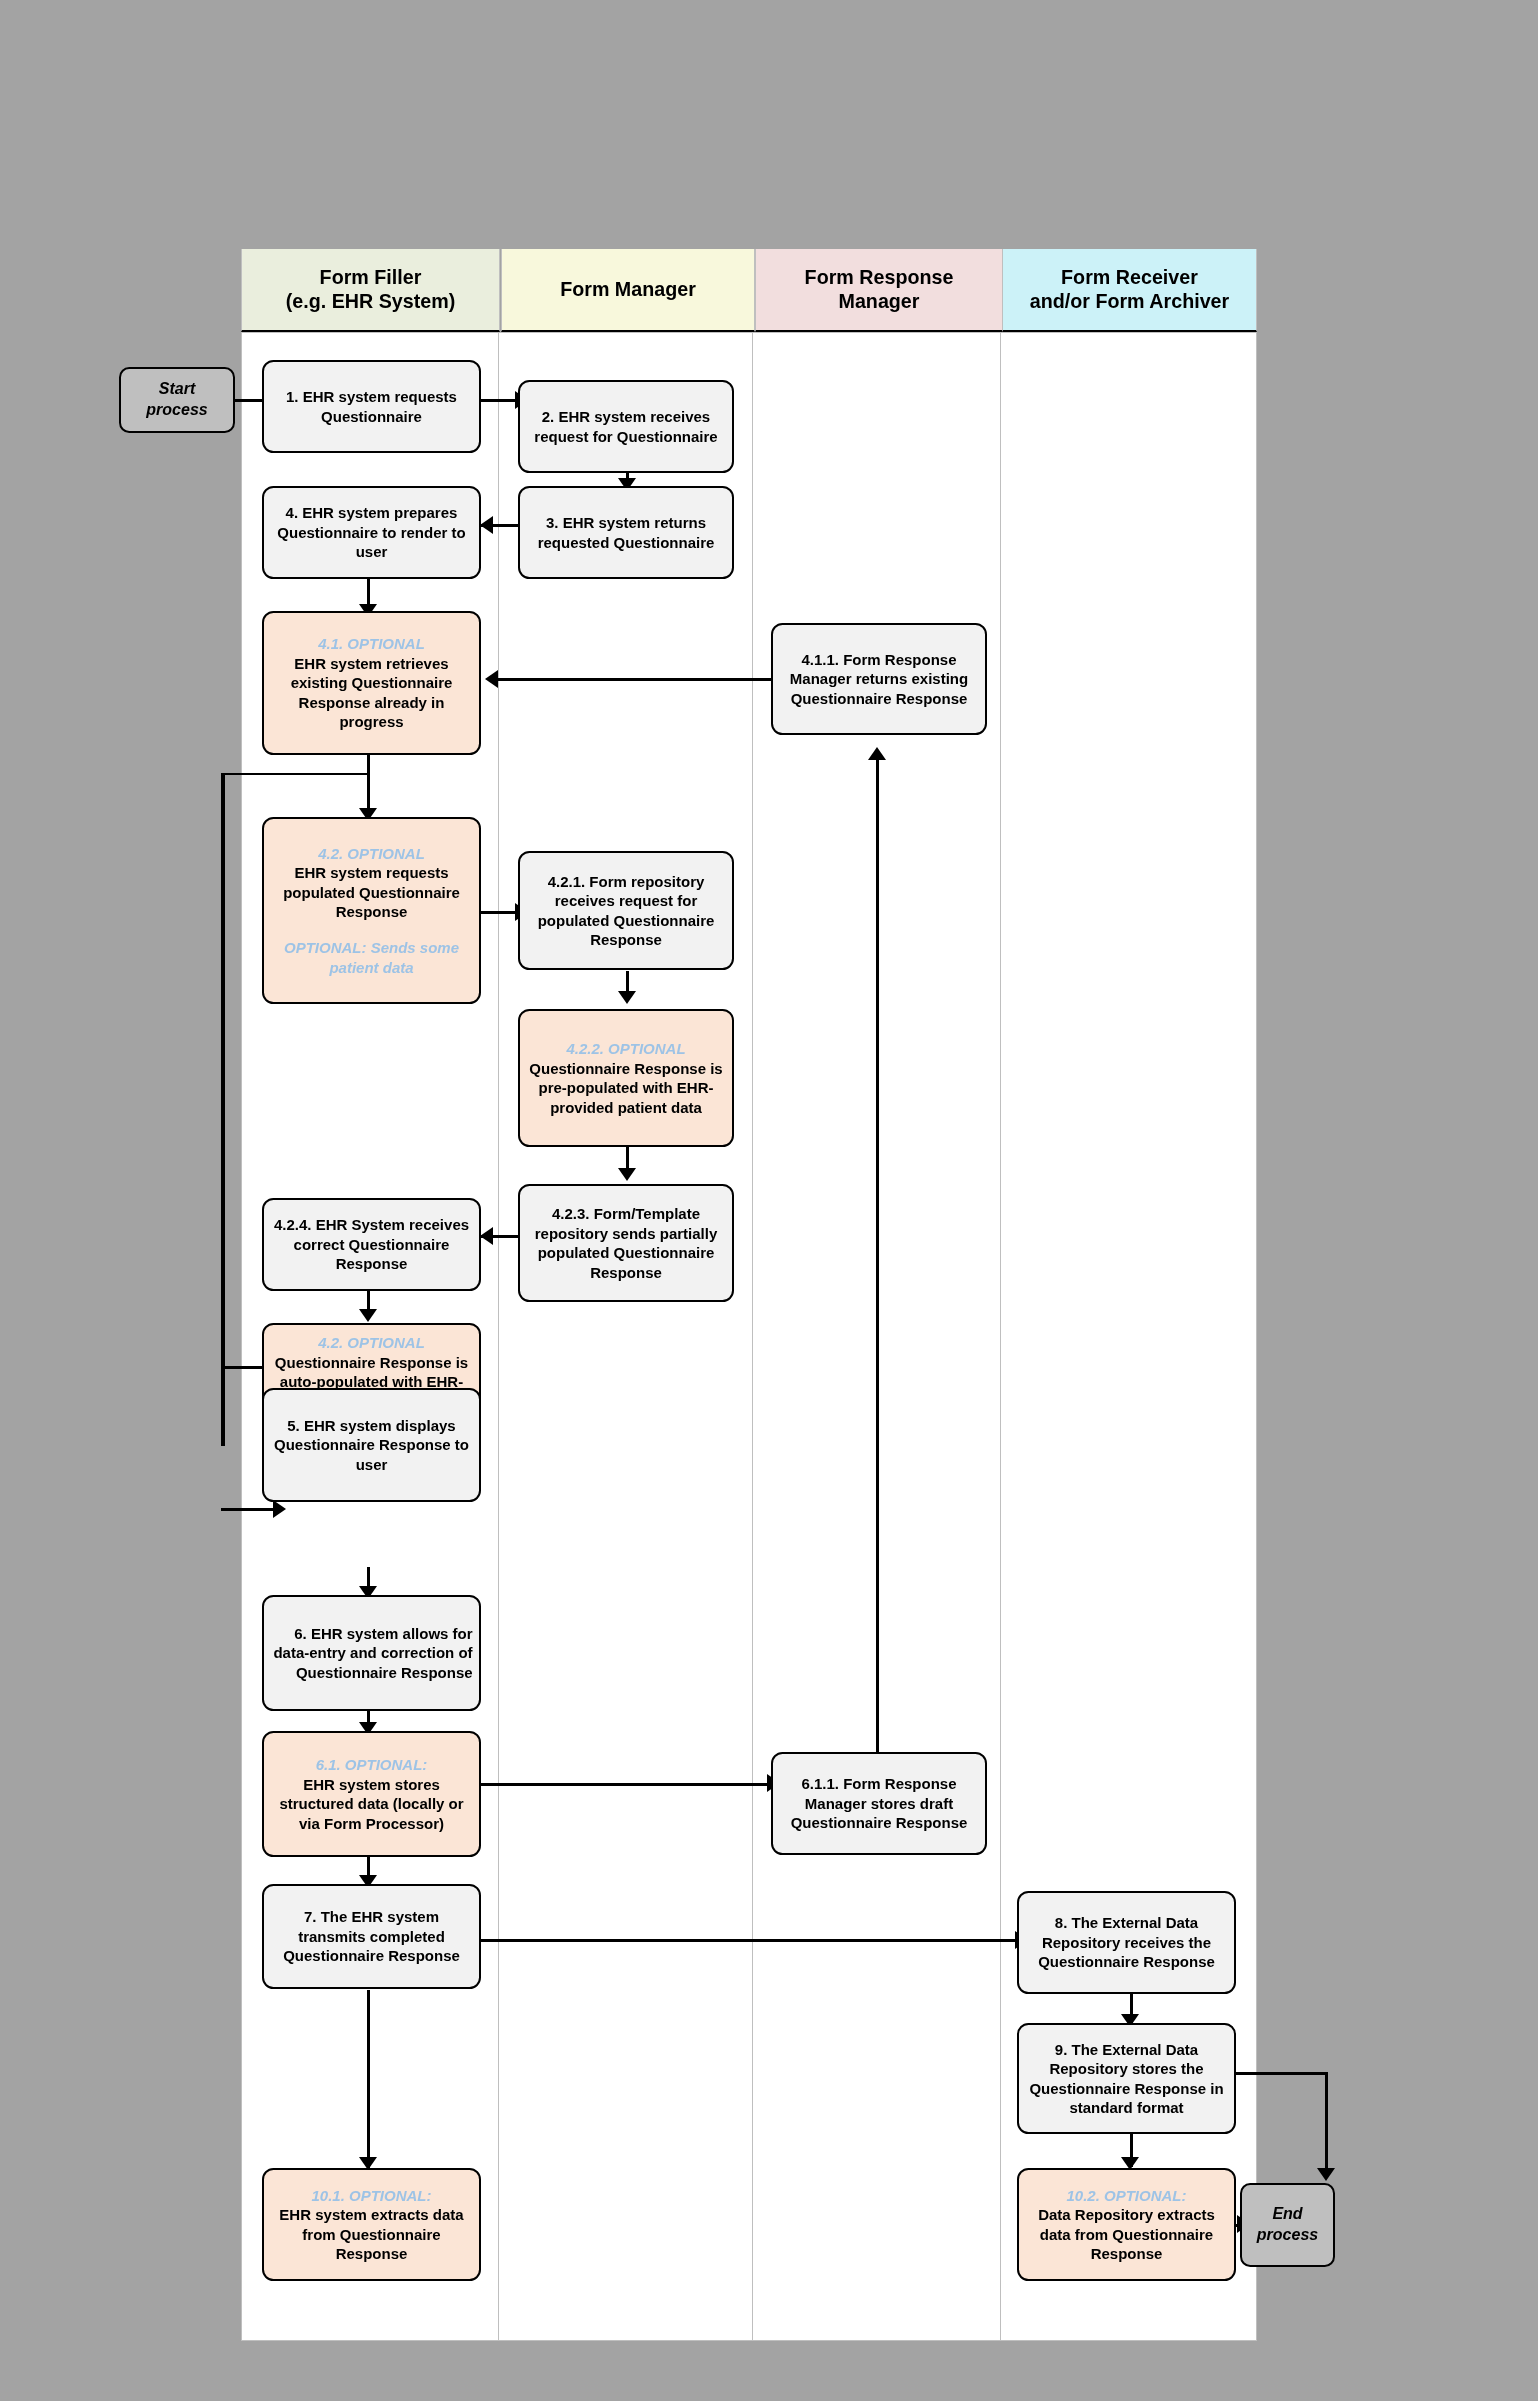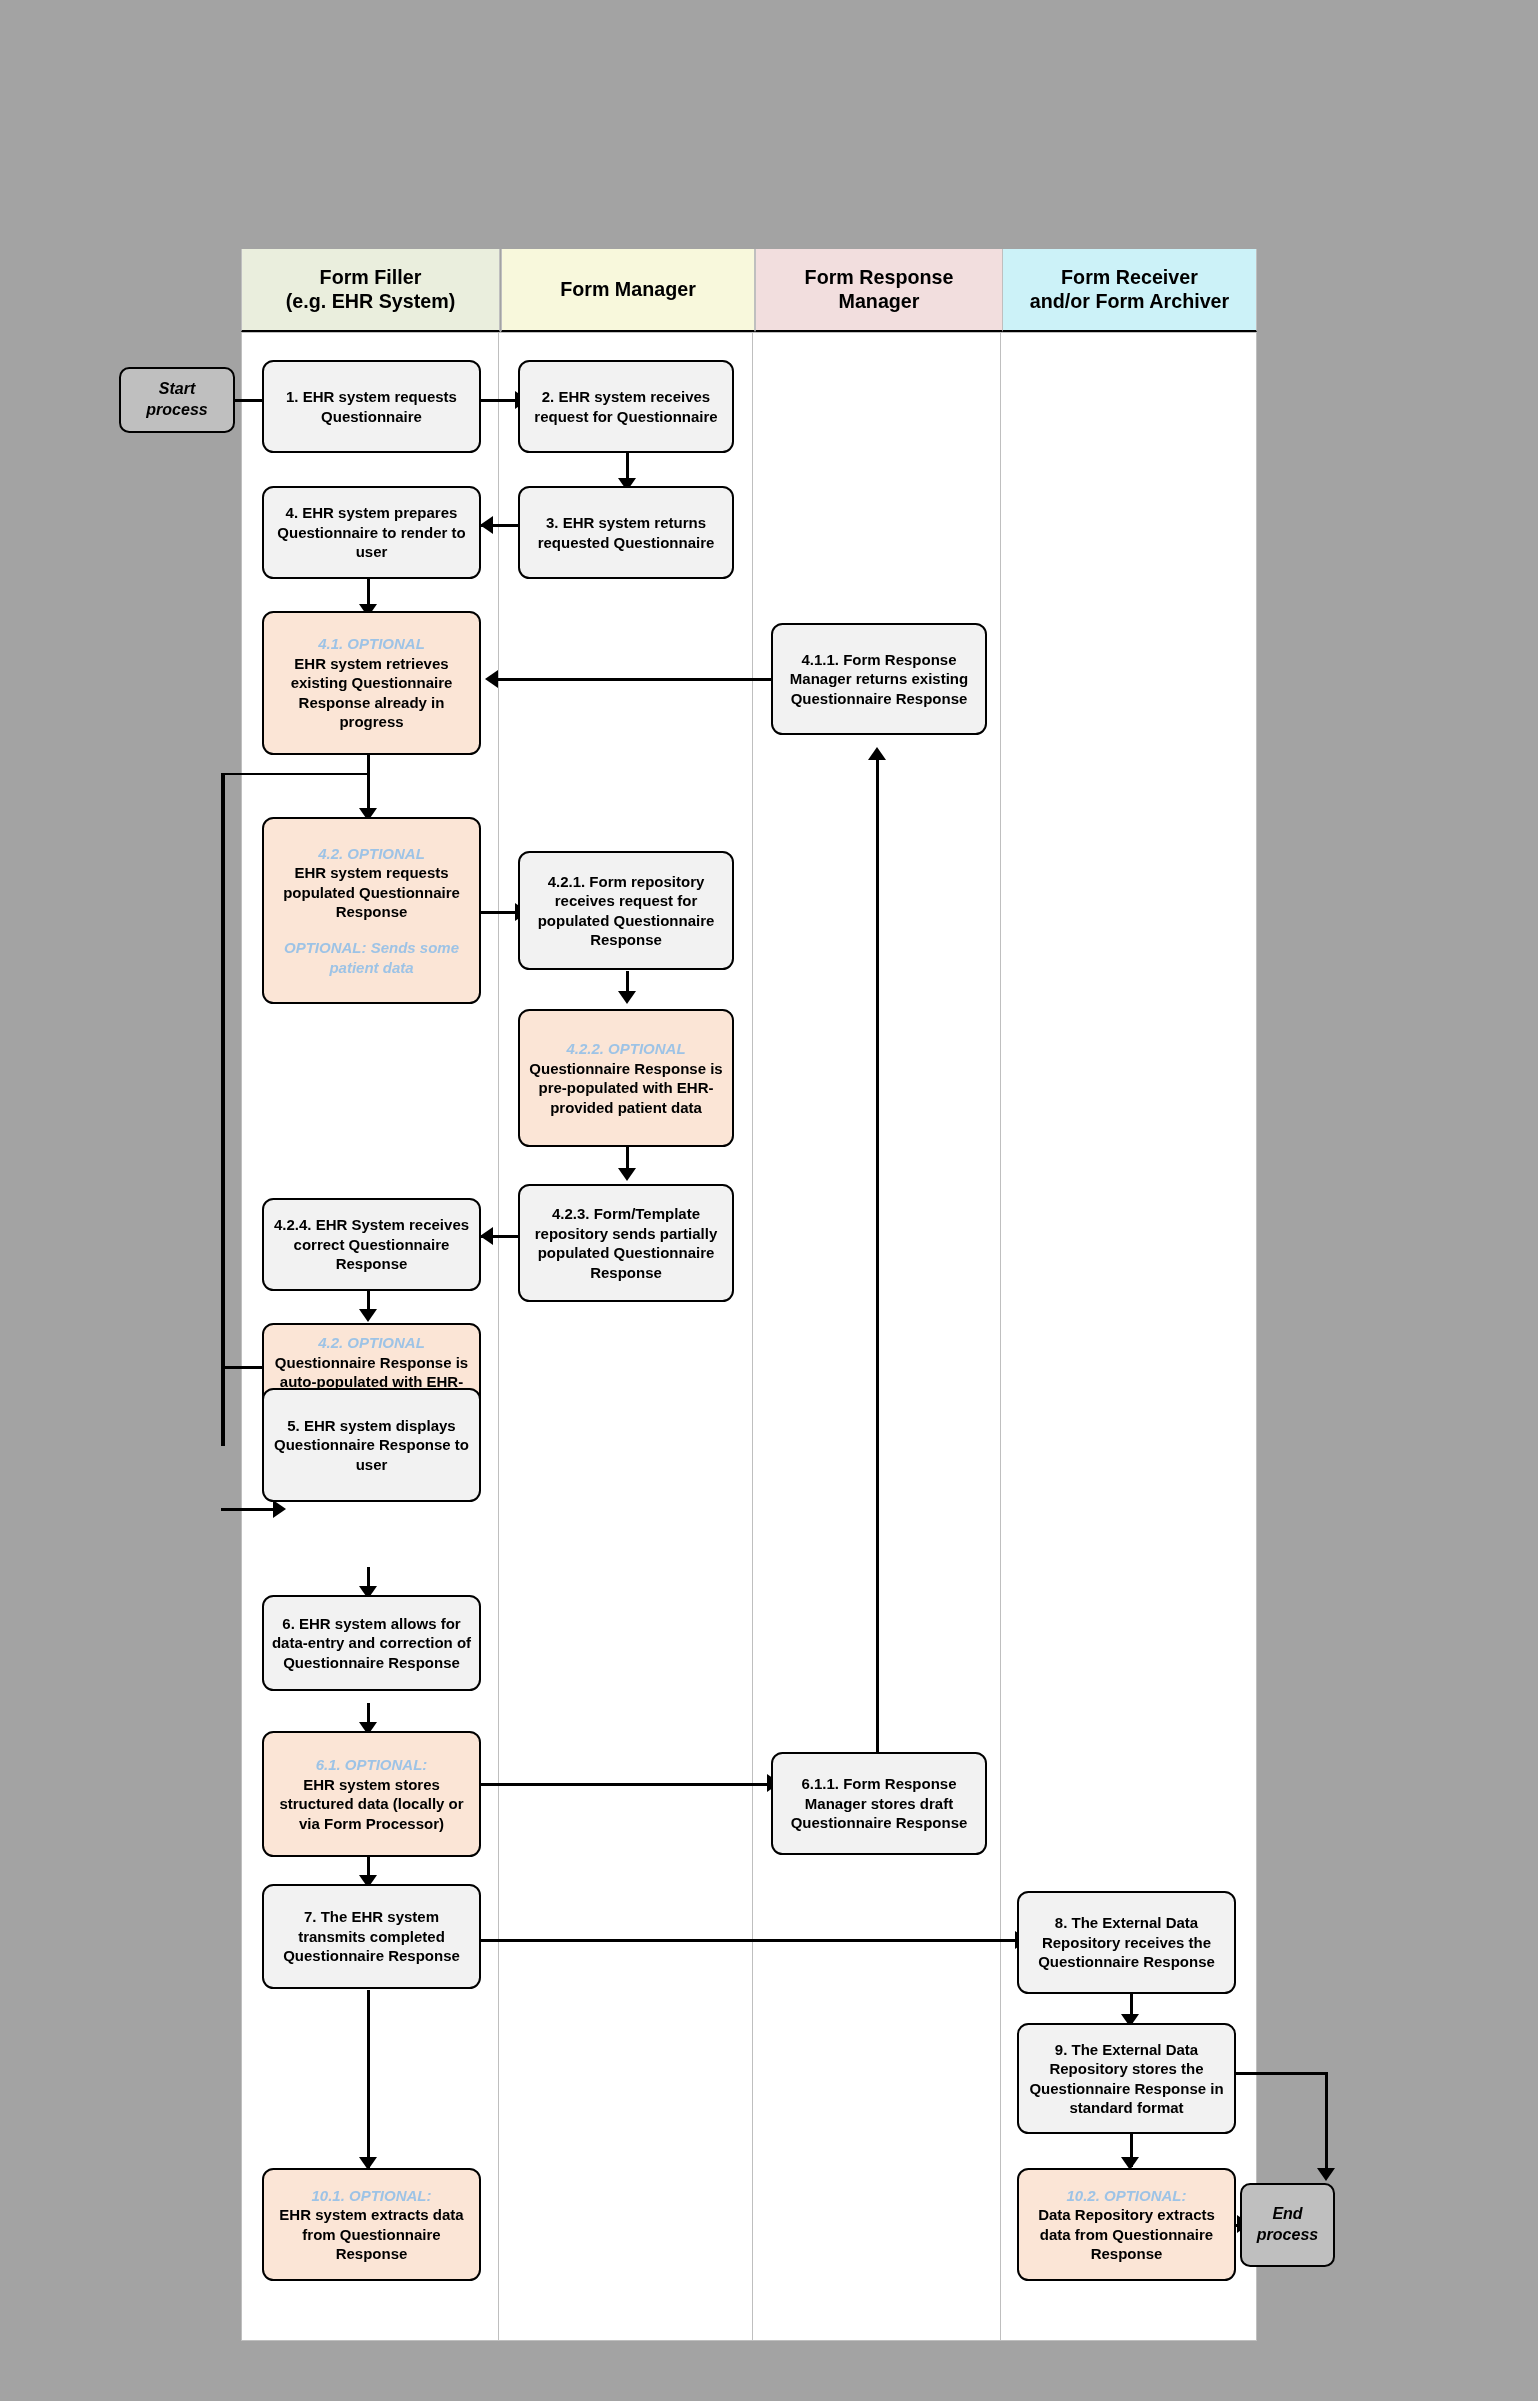--- a/index.html
+++ b/index.html
@@ -159,21 +159,21 @@
 
   <div class="node term" style="left:119px;top:367px;width:116px;height:66px;">
     <span>Start</span>
     <span>process</span>
   </div>
 
   <div class="node" style="left:262px;top:360px;width:219px;height:93px;">
     <span>1. EHR system requests Questionnaire</span>
   </div>
 
-  <div class="node" style="left:518px;top:360px;width:216px;height:93px;">
+  <div class="node" style="left:518px;top:380px;width:216px;height:93px;">
     <span>2. EHR system receives request for Questionnaire</span>
   </div>
 
   <div class="node" style="left:518px;top:486px;width:216px;height:93px;">
     <span>3. EHR system returns requested Questionnaire</span>
   </div>
 
   <div class="node" style="left:262px;top:486px;width:219px;height:93px;">
     <span>4. EHR system prepares Questionnaire to render to user</span>
   </div>
@@ -212,21 +212,21 @@
 
   <div class="node opt" style="left:262px;top:1323px;width:219px;height:98px;">
     <span class="opt-tag">4.2. OPTIONAL</span>
     <span>Questionnaire Response is auto-populated with EHR-derived patient data</span>
   </div>
 
   <div class="node" style="left:262px;top:1388px;width:219px;height:114px;">
     <span>5. EHR system displays Questionnaire Response to user</span>
   </div>
 
-  <div class="node" style="left:262px;top:1595px;width:219px;height:96px;">
+  <div class="node" style="left:262px;top:1595px;width:219px;height:116px;text-align:right;">
     <span>6. EHR system allows for data-entry and correction of Questionnaire Response</span>
   </div>
 
   <div class="node opt" style="left:262px;top:1731px;width:219px;height:126px;">
     <span class="opt-tag">6.1. OPTIONAL:</span>
     <span>EHR system stores structured data (locally or via Form Processor)</span>
   </div>
 
   <div class="node" style="left:771px;top:1752px;width:216px;height:103px;">
     <span>6.1.1. Form Response Manager stores draft Questionnaire Response</span>

